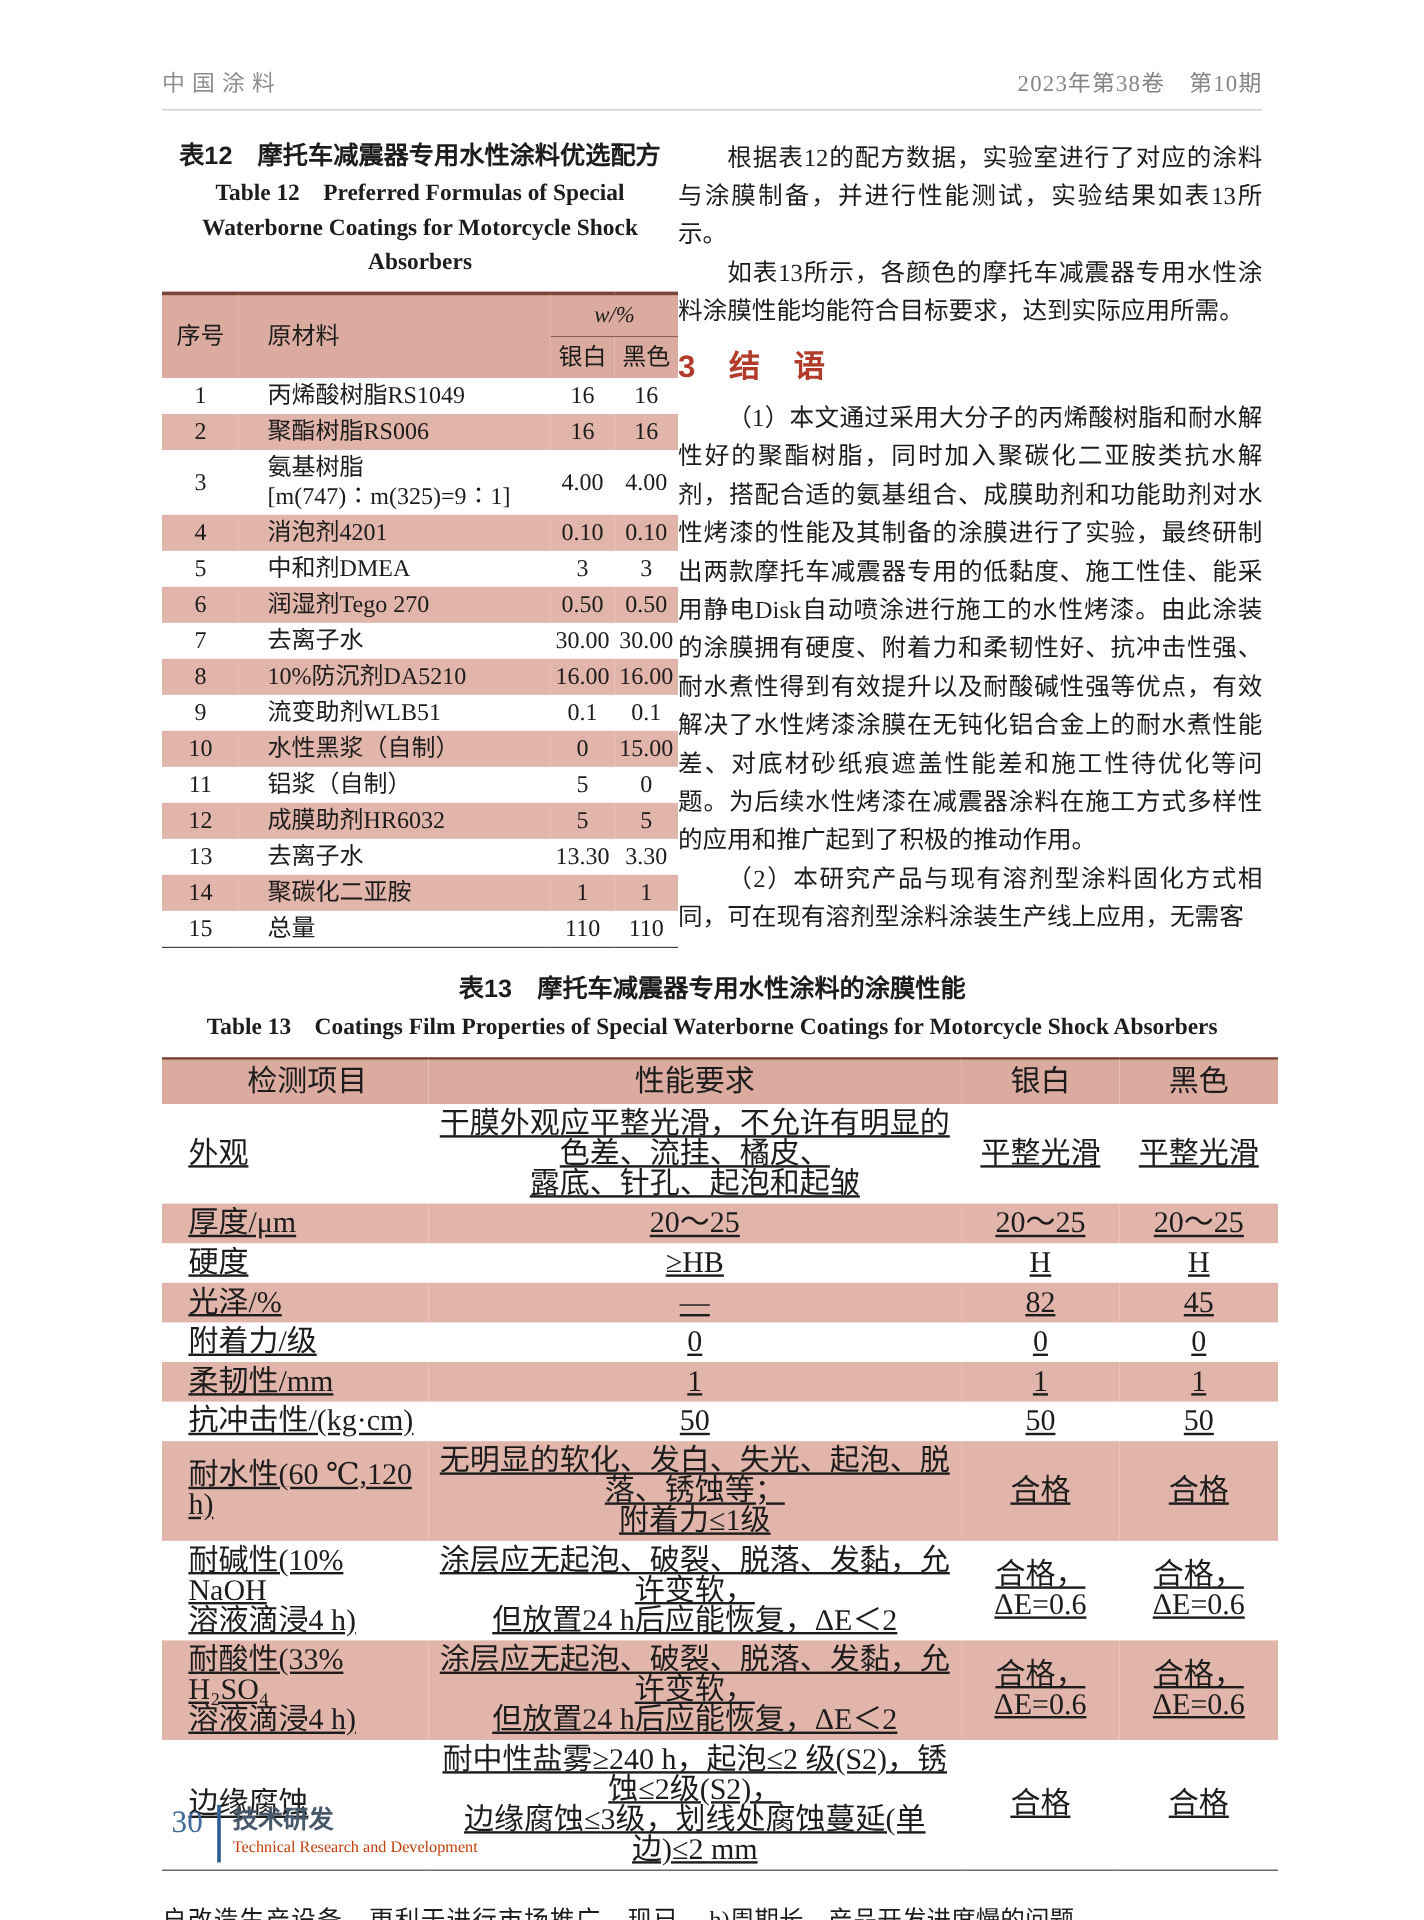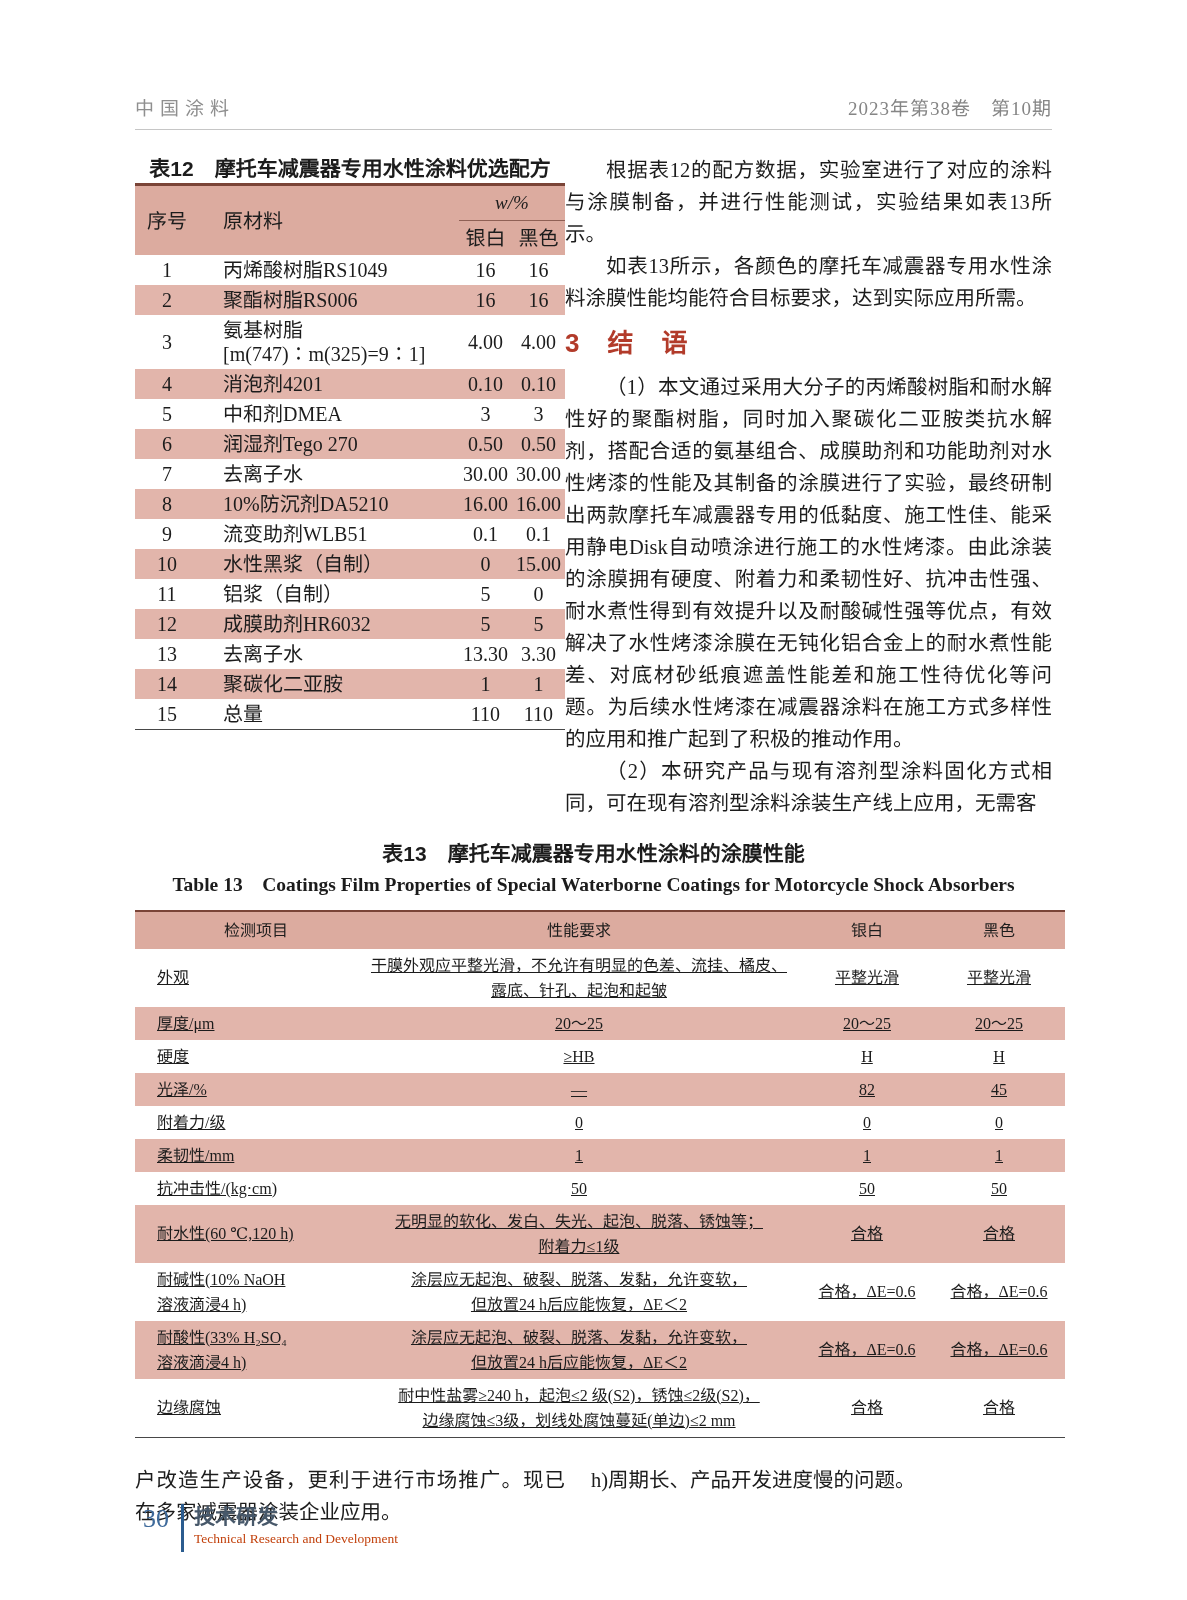--- a/index.html
+++ b/index.html
@@ -1,19 +1,19 @@
 <!DOCTYPE html>
 <html lang="zh-CN"><head>
 <meta charset="utf-8">
 <style>
   html,body { margin:0; padding:0; background:#ffffff; }
   .page {
     width:1187px; height:1600px; box-sizing:border-box;
     background:#ffffff; position:relative; overflow:hidden;
-    padding:93px 135px 0 135px;
+    padding:54px 135px 0 135px;
     font-family:"Liberation Serif","DejaVu Serif",serif;
     color:#1c1c1c;
   }
   
   .pagehead {
     display:flex; justify-content:space-between; align-items:flex-end;
     padding-bottom:9px; border-bottom:1.5px solid #c6c6c6;
     color:#8f8f8f; font-size:19px;
   }
   .journal-name { letter-spacing:6px; }
@@ -57,21 +57,21 @@
   .t12 tbody tr:nth-child(even) td { background:#e2b5ab; }
   .t12 .c-no  { width:60px; }
   .t12 .c-mat { width:234px; text-align:left; padding-left:24px; }
   .t12 .c-val { width:68px; }
 
   
   .t13-block { margin-top:20px; }
   table.t13 {
     width:895px; border-collapse:collapse; table-layout:fixed;
     border-top:2.5px solid #7a4437; border-bottom:1.5px solid #474747;
-    font-size:16px;
+    font-size:25px;
   }
   .t13 th { background:#dcab9f; font-weight:400; padding:6px 2px; line-height:25px; }
   .t13 td { padding:4px 4px; line-height:25px; text-align:center; vertical-align:middle; white-space:pre-line;text-decoration:underline; }
   .t13 tbody tr:nth-child(even) td { background:#e2b5ab; }
   .t13 .c-item { width:198px; text-align:left; padding-left:22px; }
   .t13 .c-req  { width:440px; }
   .t13 .c-res  { width:128px; }
 
   
   .bottom-section { display:flex; gap:26px; margin-top:26px; }
@@ -102,20 +102,21 @@
 
   <div class="pagehead">
     <span class="journal-name">中国涂料</span>
     <span class="issue-info">2023年第38卷　第10期</span>
   </div>
 
   <div class="top-section">
 
     <div class="col-left">
       <div class="tbl-title-cn">表12　摩托车减震器专用水性涂料优选配方</div>
+      <div class="tbl-title-en">Table 12　Preferred Formulas of Special Waterborne Coatings for Motorcycle Shock Absorbers</div>
 
       <table class="t12">
         <thead>
           <tr>
             <th class="c-no" rowspan="2">序号</th>
             <th class="c-mat" rowspan="2">原材料</th>
             <th class="group" colspan="2">w/%</th>
           </tr>
           <tr>
             <th class="c-val">银白</th>

